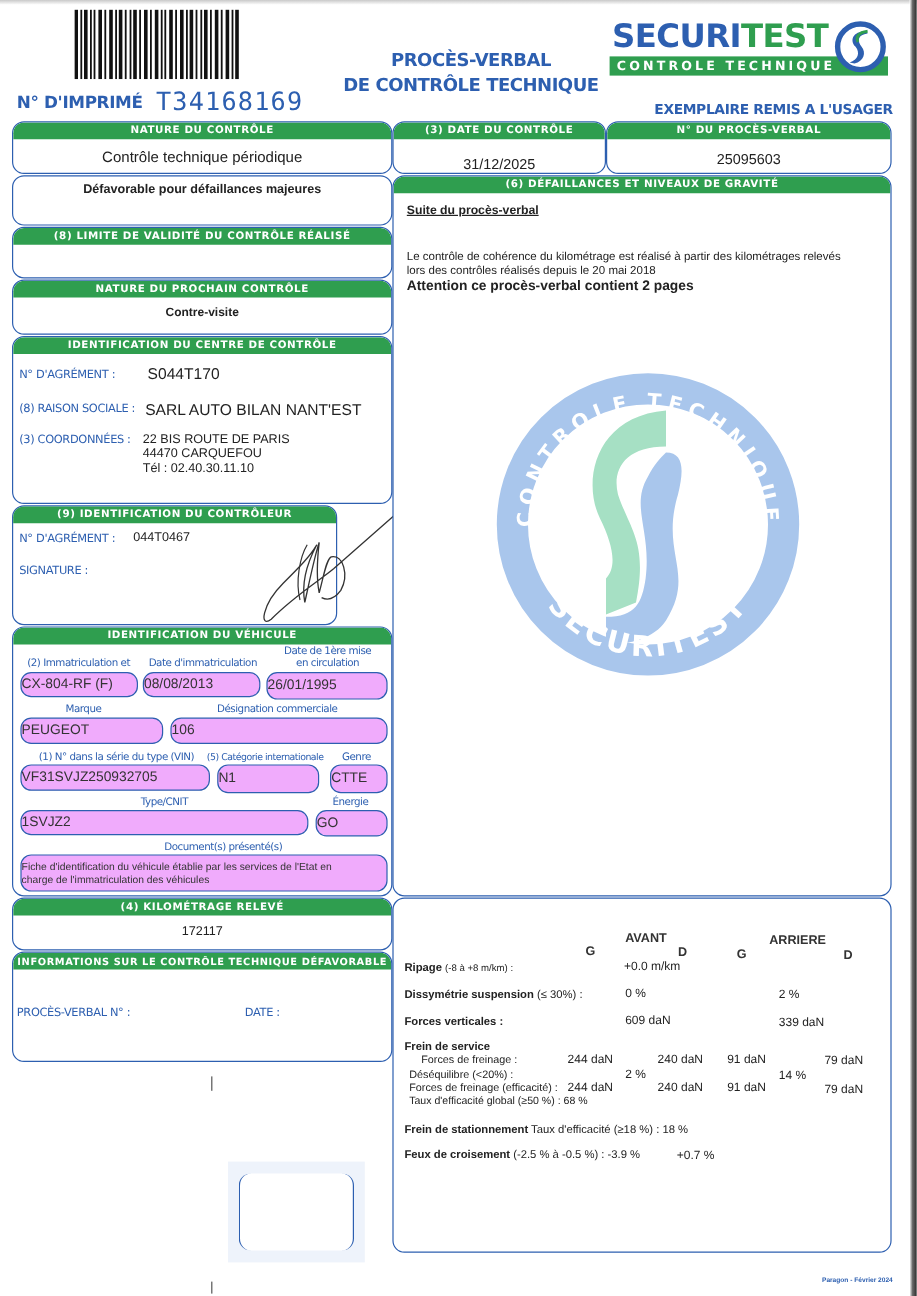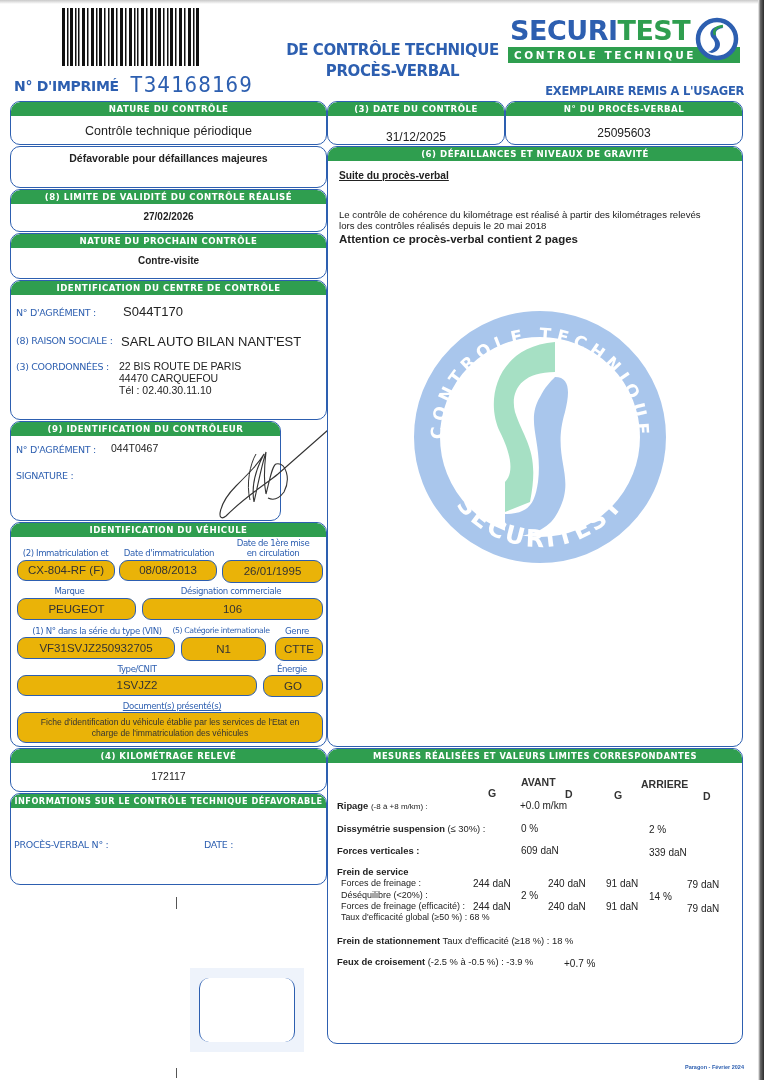--- a/index.html
+++ b/index.html
@@ -22,22 +22,22 @@
     background:#2f9e4f; color:#fff; text-align:center;
     font-family:"DejaVu Sans", sans-serif; font-weight:bold;
     font-size:8.6px; letter-spacing:0.5px; height:14px; line-height:14px;
     border-radius:9px 9px 0 0; text-transform:uppercase;
   }
   .pval { text-align:center; font-size:12px; color:#222; }
   .blue-lbl { color:#2d5fb0; font-family:"DejaVu Sans", sans-serif; font-size:9.5px; letter-spacing:-0.3px; }
 
   .field {
     position:absolute; border:1.2px solid #2d5fb0; border-radius:9px;
-    box-sizing:border-box; text-align:center; font-size:11.5px; color:#333;
-    background:#eab308;
+    box-sizing:border-box; font-size:11.5px; color:#333;
+    background:#f0abfc;
   }
   .flabel { position:absolute; color:#2d5fb0; font-family:"DejaVu Sans", sans-serif; font-size:8.6px; text-align:center; letter-spacing:-0.4px; }
 
   .mtext { position:absolute; font-size:9.4px; color:#222; white-space:nowrap; }
   .mtext b { font-weight:bold; }
   .mhead { position:absolute; font-size:10.5px; font-weight:bold; color:#333; }
 </style>
 </head>
 <body>
 
@@ -79,22 +79,22 @@
     <rect x="126" y="0" width="3" height="58"></rect>
       <rect x="131" y="0" width="1.5" height="58"></rect>
       <rect x="134" y="0" width="3" height="58"></rect>
   </g>
 </svg>
 
 <div class="abs" style="left:14px;top:78px;font-family:'DejaVu Sans',sans-serif;font-weight:bold;font-size:14px;color:#2d5fb0;letter-spacing:-0.3px;">N° D'IMPRIMÉ</div>
 <div class="abs" style="left:130px;top:73px;font-family:'DejaVu Sans Mono',monospace;font-size:21px;color:#2d5fb0;letter-spacing:1px;">T34168169</div>
 
 <div class="abs" style="left:280px;top:40px;width:225px;text-align:center;font-family:'DejaVu Sans',sans-serif;font-weight:bold;font-size:15px;color:#2d5fb0;line-height:21px;letter-spacing:-0.4px;">
+  <div>PROCÈS-VERBAL</div>
   <div>DE CONTRÔLE TECHNIQUE</div>
-  <div>PROCÈS-VERBAL</div>
 </div>
 
 <div class="abs" style="left:508px;top:16px;width:232px;height:50px;">
   <div class="abs" style="left:2px;top:0px;font-family:'DejaVu Sans',sans-serif;font-weight:bold;font-size:27px;letter-spacing:-0.5px;line-height:30px;">
     <span style="color:#2d5fb0;">SECURI</span><span style="color:#2f9e4f;">TEST</span>
   </div>
   <div class="abs" style="left:0px;top:31px;width:232px;height:16px;background:#2f9e4f;"></div>
   <div class="abs" style="left:6px;top:32px;color:#fff;font-family:'DejaVu Sans',sans-serif;font-weight:bold;font-size:10.5px;letter-spacing:2.6px;line-height:14px;">CONTROLE TECHNIQUE</div>
   <svg class="abs" style="left:187px;top:1px;" width="44" height="44">
     <circle cx="22" cy="22" r="19" fill="#fff" stroke="#2d5fb0" stroke-width="4.5"></circle>
@@ -115,21 +115,20 @@
 <div class="panel" style="left:505px;top:101px;width:238px;height:44px;">
   <div class="phead">N° DU PROCÈS-VERBAL</div>
   <div class="pval" style="margin-top:10px;">25095603</div>
 </div>
 
 <div class="panel" style="left:10px;top:146px;width:317px;height:42px;">
   <div class="pval" style="margin-top:5px;font-weight:bold;font-size:10.5px;">Défavorable pour défaillances majeures</div>
 </div>
 <div class="panel" style="left:10px;top:189px;width:317px;height:43px;">
   <div class="phead">(8) LIMITE DE VALIDITÉ DU CONTRÔLE RÉALISÉ</div>
-  <div class="pval" style="margin-top:7px;font-weight:bold;font-size:10px;">27/02/2026</div>
 </div>
 <div class="panel" style="left:10px;top:233px;width:317px;height:46px;">
   <div class="phead">NATURE DU PROCHAIN CONTRÔLE</div>
   <div class="pval" style="margin-top:7px;font-weight:bold;font-size:10px;">Contre-visite</div>
 </div>
 
 <div class="panel" style="left:10px;top:280px;width:317px;height:140px;">
   <div class="phead">IDENTIFICATION DU CENTRE DE CONTRÔLE</div>
   <div class="abs blue-lbl" style="left:5px;top:26px;">N° D'AGRÉMENT :</div>
   <div class="abs" style="left:112px;top:23px;font-size:13px;color:#222;">S044T170</div>
@@ -177,21 +176,21 @@
   <div class="flabel" style="left:260px;top:103px;width:52px;">Genre</div>
   <div class="field" style="left:6px;top:114px;width:158px;height:22px;line-height:20px;">VF31SVJZ250932705</div>
   <div class="field" style="left:170px;top:114px;width:85px;height:24px;line-height:22px;">N1</div>
   <div class="field" style="left:264px;top:114px;width:48px;height:24px;line-height:22px;">CTTE</div>
 
   <div class="flabel" style="left:6px;top:141px;width:240px;">Type/CNIT</div>
   <div class="flabel" style="left:250px;top:141px;width:62px;">Énergie</div>
   <div class="field" style="left:6px;top:152px;width:240px;height:21px;line-height:19px;">1SVJZ2</div>
   <div class="field" style="left:252px;top:152px;width:60px;height:22px;line-height:20px;">GO</div>
 
-  <div class="flabel" style="left:8px;top:178px;width:306px;text-decoration:underline;">Document(s) présenté(s)</div>
+  <div class="flabel" style="left:22px;top:178px;width:306px;">Document(s) présenté(s)</div>
   <div class="field" style="left:6px;top:189px;width:306px;height:31px;font-size:8.6px;line-height:11px;padding-top:4px;">
     <div>Fiche d'identification du véhicule établie par les services de l'Etat en</div>
     <div>charge de l'immatriculation des véhicules</div>
   </div>
 </div>
 
 <div class="panel" style="left:10px;top:748px;width:317px;height:44px;">
   <div class="phead">(4) KILOMÉTRAGE RELEVÉ</div>
   <div class="pval" style="margin-top:7px;font-size:10.5px;">172117</div>
 </div>
@@ -229,21 +228,20 @@
     <text font-family="DejaVu Sans, sans-serif" font-weight="bold" font-size="17" fill="#ffffff" letter-spacing="5">
       <textPath href="#arcTop" startOffset="50%" text-anchor="middle">CONTROLE TECHNIQUE</textPath>
     </text>
     <text font-family="DejaVu Sans, sans-serif" font-weight="bold" font-size="24" fill="#ffffff" letter-spacing="3">
       <textPath href="#arcBot" startOffset="50%" text-anchor="middle">SECURITEST</textPath>
     </text>
   </svg>
 </div>
 
 <div class="panel" style="left:327px;top:748px;width:416px;height:296px;">
-  <div class="phead" style="font-size:8.4px;">MESURES RÉALISÉES ET VALEURS LIMITES CORRESPONDANTES</div>
 
   <div class="mhead" style="left:193px;top:27px;">AVANT</div>
   <div class="mhead" style="left:313px;top:29px;">ARRIERE</div>
   <div class="mhead" style="left:160px;top:38px;">G</div>
   <div class="mhead" style="left:237px;top:39px;">D</div>
   <div class="mhead" style="left:286px;top:40px;">G</div>
   <div class="mhead" style="left:375px;top:41px;">D</div>
 
   <div class="mtext" style="left:9px;top:51px;">
     <b>Ripage</b>
@@ -257,21 +255,21 @@
   </div>
   <div class="mtext" style="left:193px;top:74px;font-size:10px;">0 %</div>
   <div class="mtext" style="left:321px;top:75px;font-size:10px;">2 %</div>
 
   <div class="mtext" style="left:9px;top:96px;font-weight:bold;">Forces verticales :</div>
   <div class="mtext" style="left:193px;top:96px;font-size:10px;">609 daN</div>
   <div class="mtext" style="left:321px;top:98px;font-size:10px;">339 daN</div>
 
   <div class="mtext" style="left:9px;top:117px;font-weight:bold;">Frein de service</div>
 
-  <div class="mtext" style="left:13px;top:129px;font-size:9px;">Forces de freinage :</div>
+  <div class="mtext" style="left:23px;top:129px;font-size:9px;">Forces de freinage :</div>
   <div class="mtext" style="left:145px;top:129px;font-size:10px;">244 daN</div>
   <div class="mtext" style="left:220px;top:129px;font-size:10px;">240 daN</div>
   <div class="mtext" style="left:278px;top:129px;font-size:10px;">91 daN</div>
   <div class="mtext" style="left:359px;top:130px;font-size:10px;">79 daN</div>
 
   <div class="mtext" style="left:13px;top:141px;font-size:9px;">Déséquilibre (&lt;20%) :</div>
   <div class="mtext" style="left:193px;top:141px;font-size:10px;">2 %</div>
   <div class="mtext" style="left:321px;top:142px;font-size:10px;">14 %</div>
 
   <div class="mtext" style="left:13px;top:152px;font-size:9px;">Forces de freinage (efficacité) :</div>

